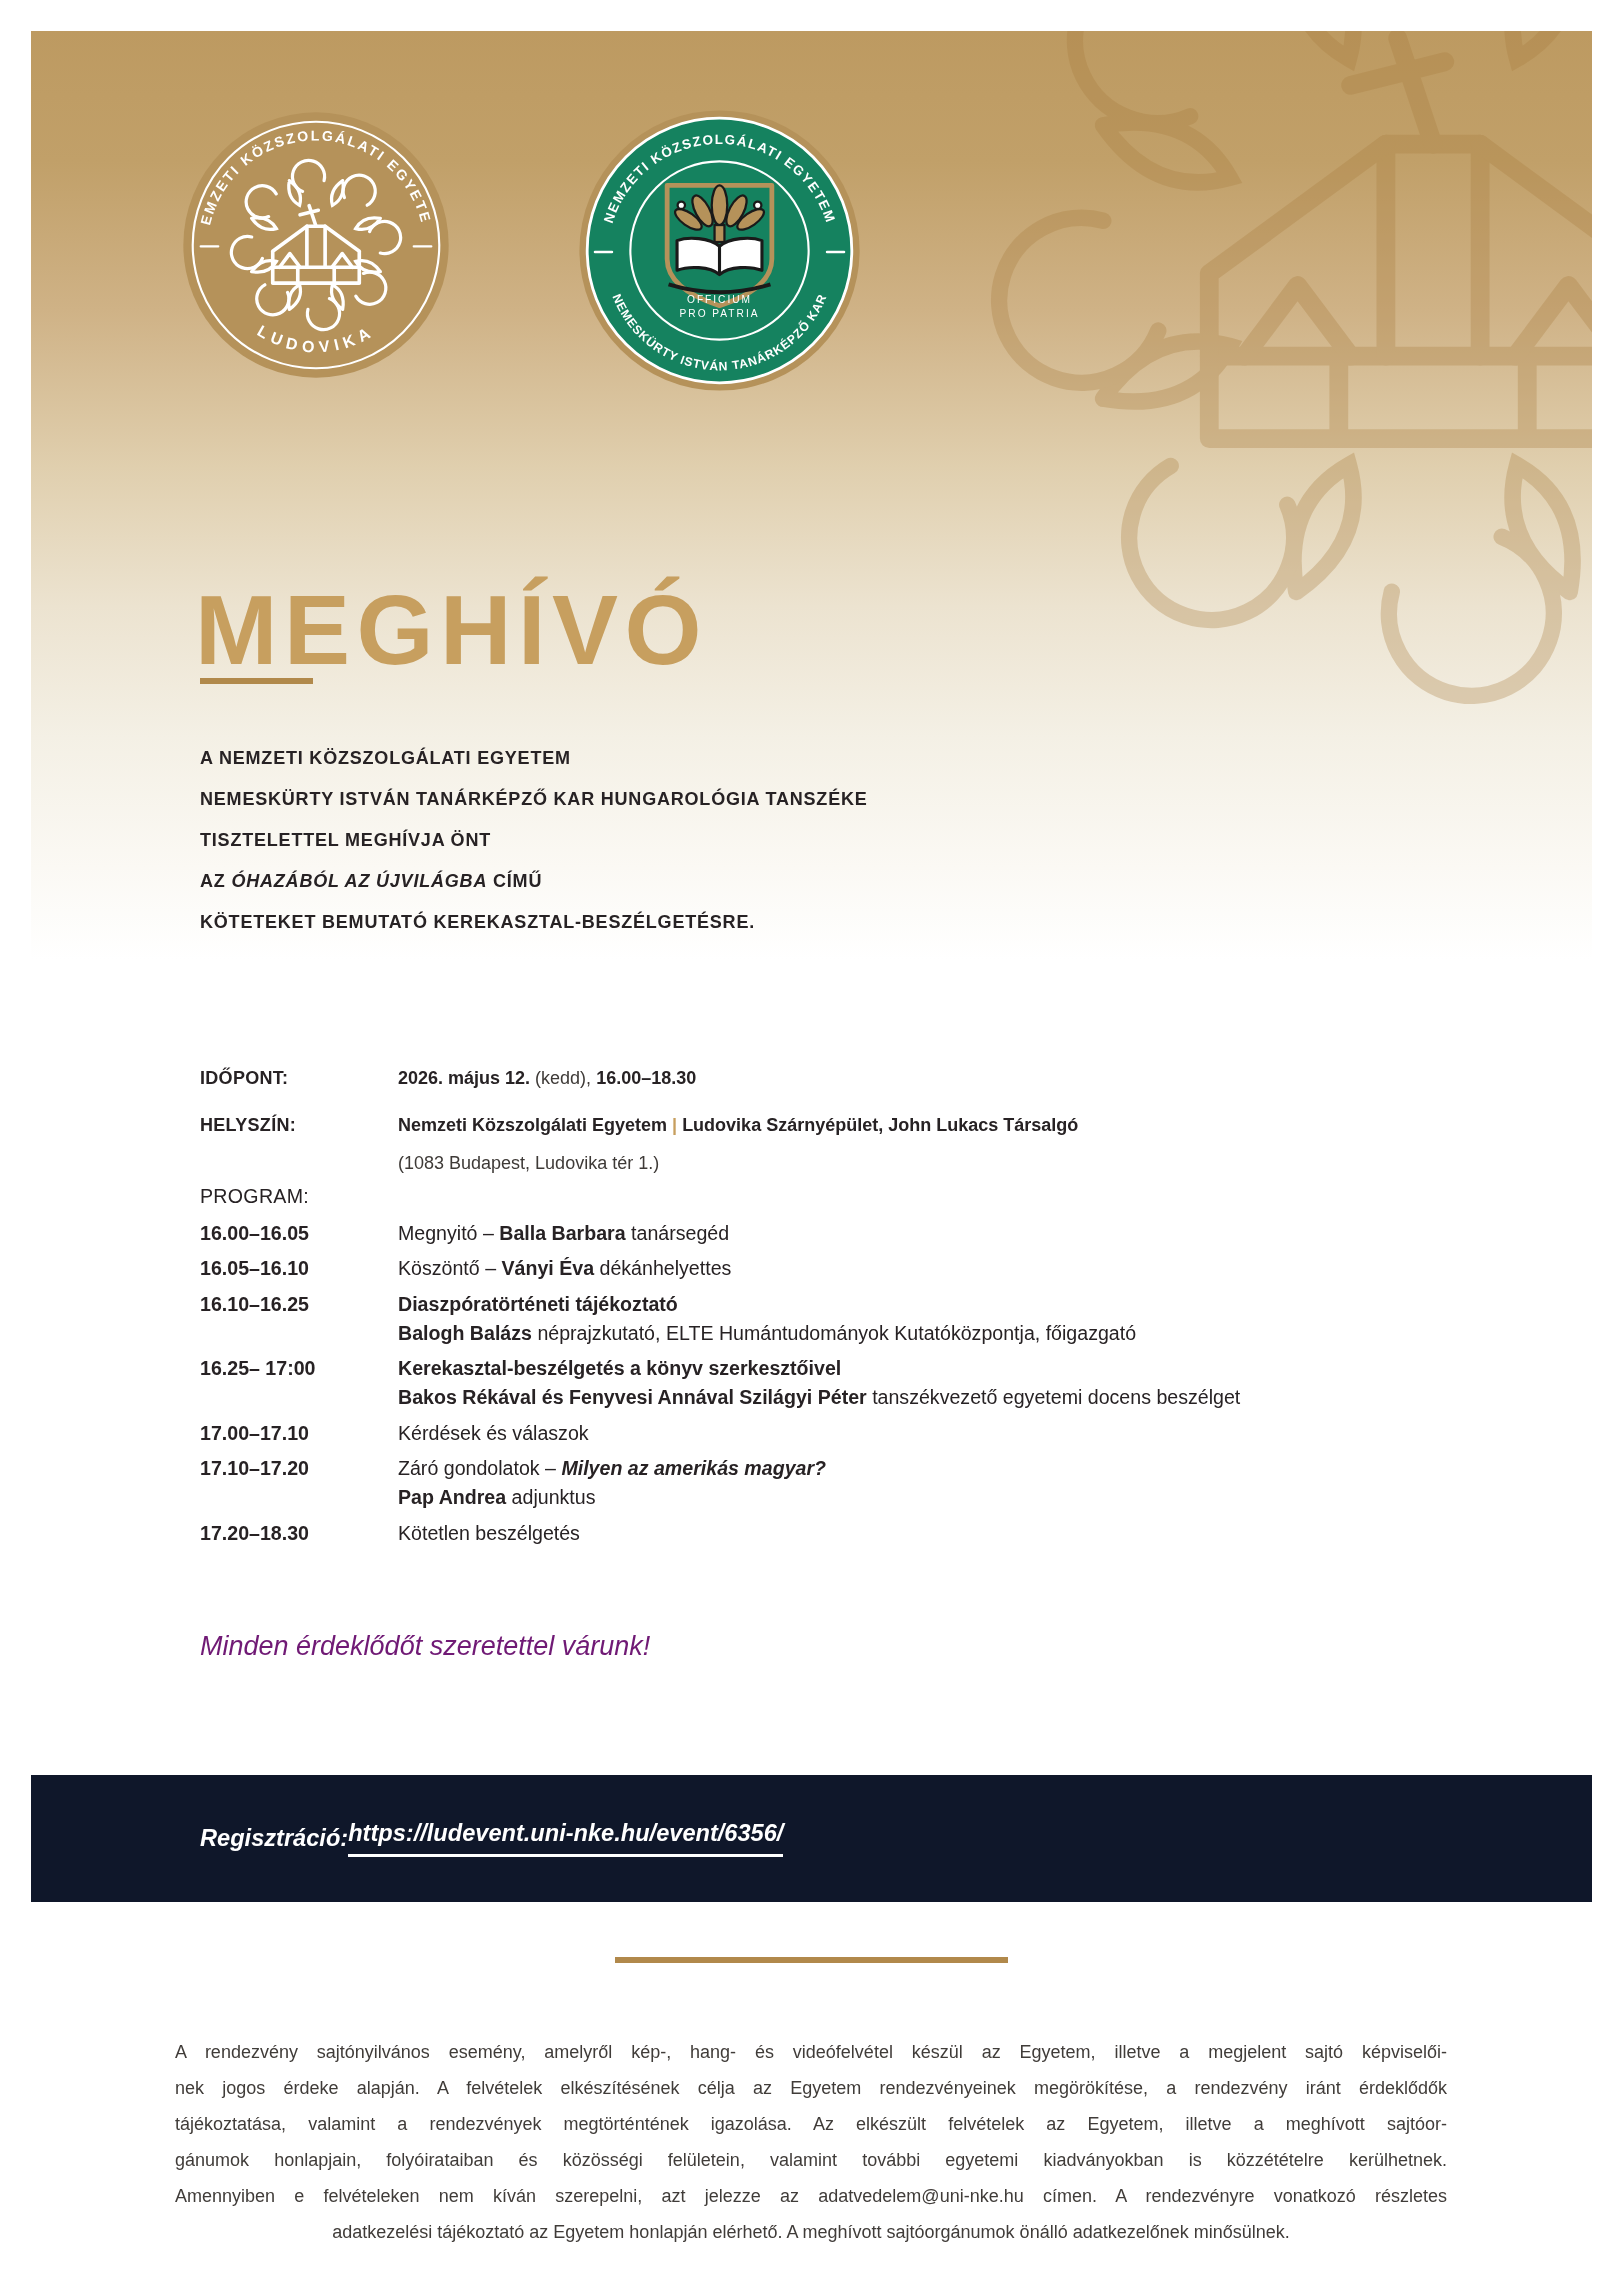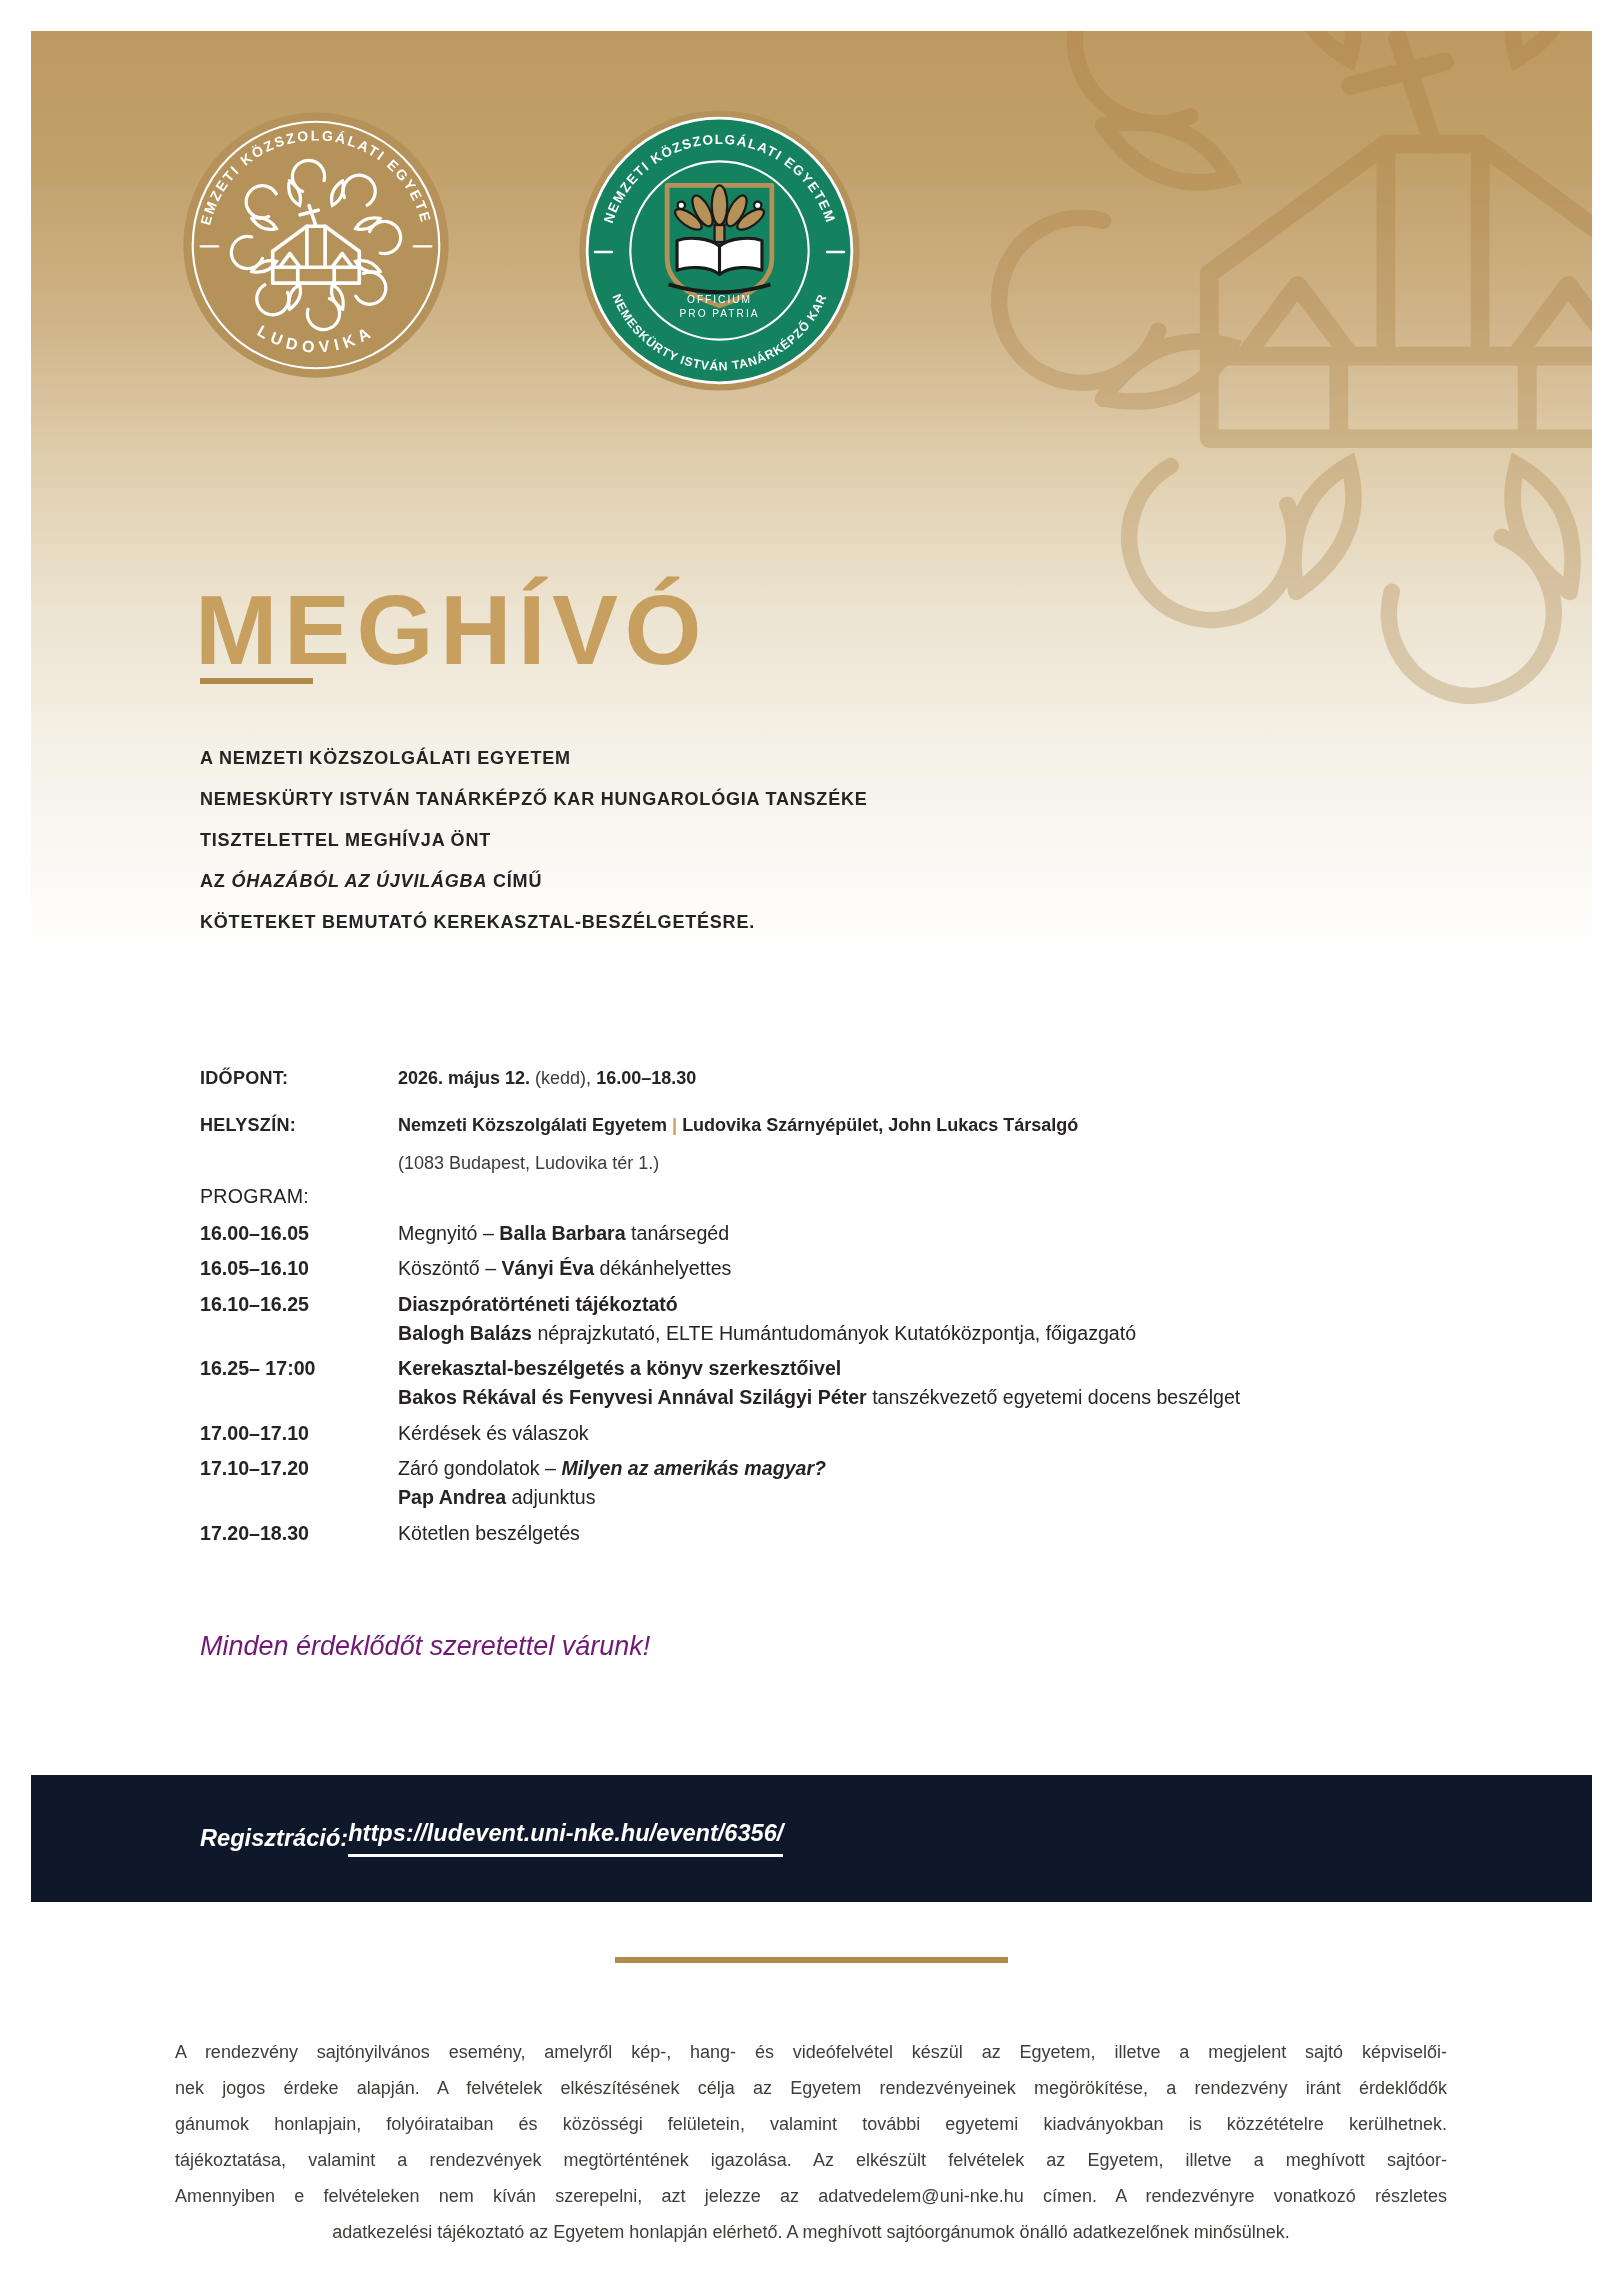--- a/index.html
+++ b/index.html
@@ -238,18 +238,18 @@
 <div class="banner" id="banner" style="background: #0f172a;">
   <span>Regisztráció: </span>
   <a href="#" class="url">https://ludevent.uni-nke.hu/event/6356/</a>
 </div>
 
 <div class="center-rule"></div>
 
 <footer class="footer">
   <div class="fline">A rendezvény sajtónyilvános esemény, amelyről kép-, hang- és videófelvétel készül az Egyetem, illetve a megjelent sajtó képviselői-</div>
   <div class="fline">nek jogos érdeke alapján. A felvételek elkészítésének célja az Egyetem rendezvényeinek megörökítése, a rendezvény iránt érdeklődők</div>
+  <div class="fline">tájékoztatása, valamint a rendezvények megtörténtének igazolása. Az elkészült felvételek az Egyetem, illetve a meghívott sajtóor-</div>
   <div class="fline">gánumok honlapjain, folyóirataiban és közösségi felületein, valamint további egyetemi kiadványokban is közzétételre kerülhetnek.</div>
-  <div class="fline">tájékoztatása, valamint a rendezvények megtörténtének igazolása. Az elkészült felvételek az Egyetem, illetve a meghívott sajtóor-</div>
   <div class="fline">Amennyiben e felvételeken nem kíván szerepelni, azt jelezze az adatvedelem@uni-nke.hu címen. A rendezvényre vonatkozó részletes</div>
   <div class="fline">adatkezelési tájékoztató az Egyetem honlapján elérhető. A meghívott sajtóorgánumok önálló adatkezelőnek minősülnek.</div>
 </footer>
 
 
 </body></html>

